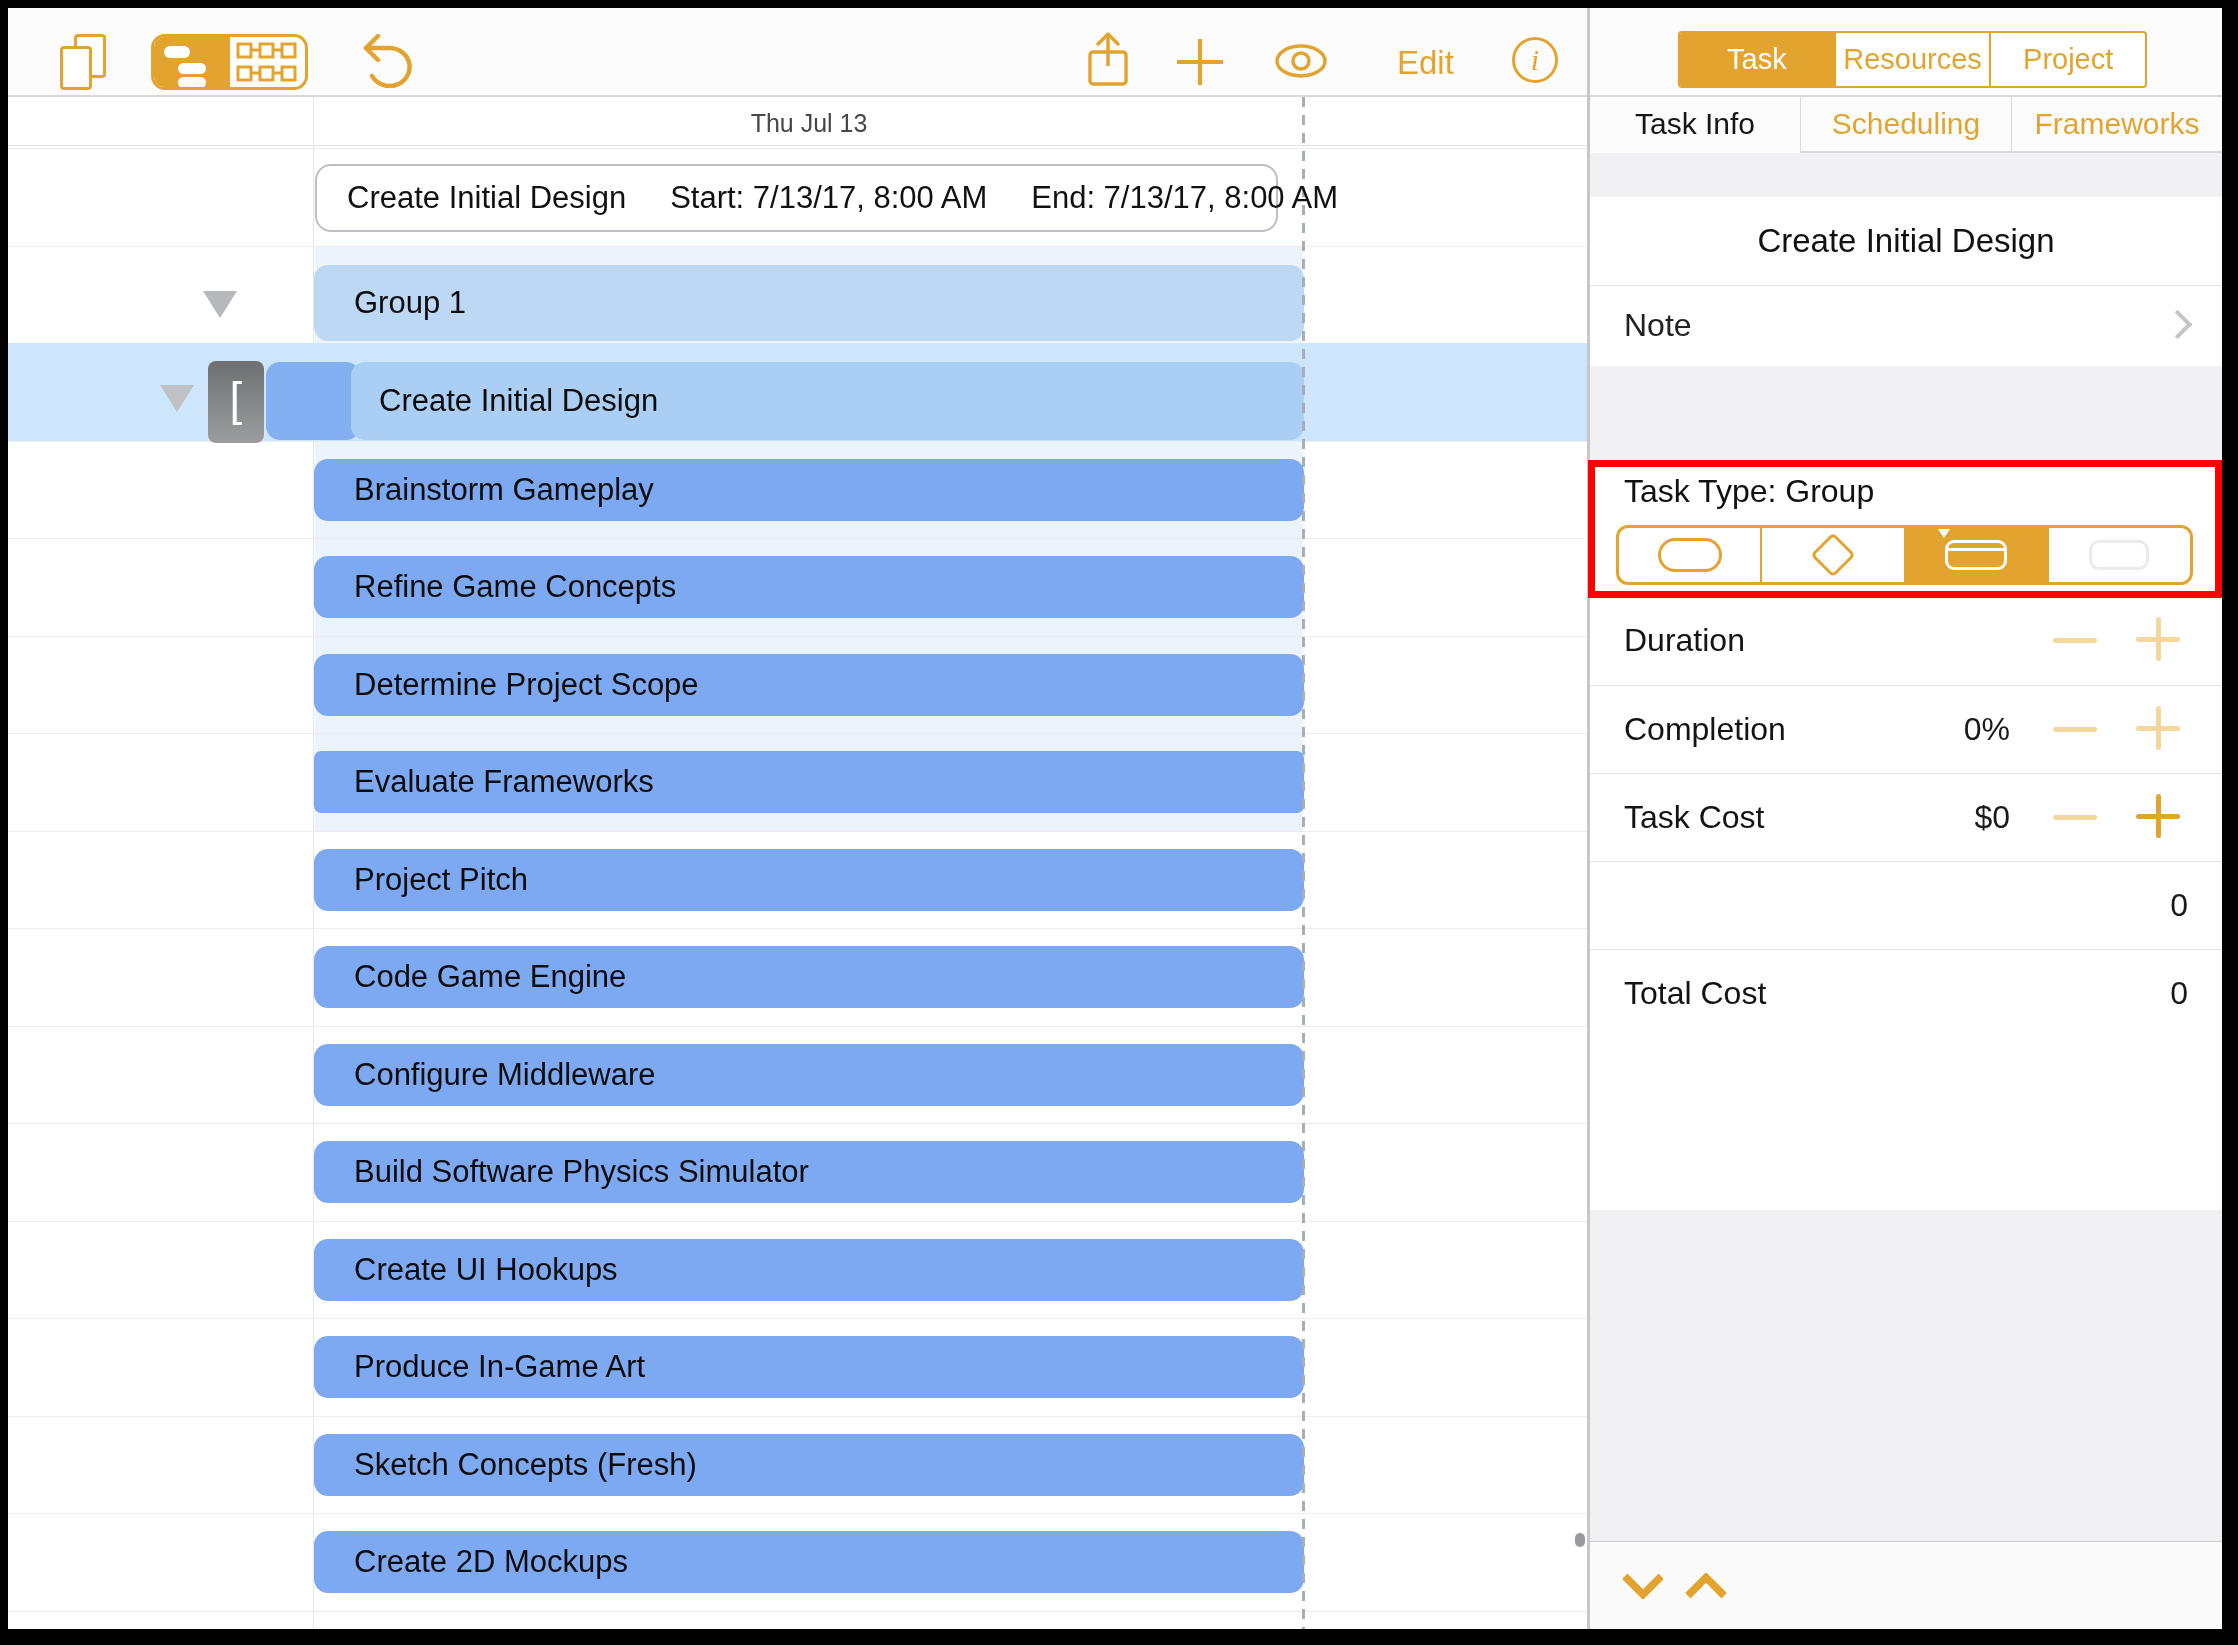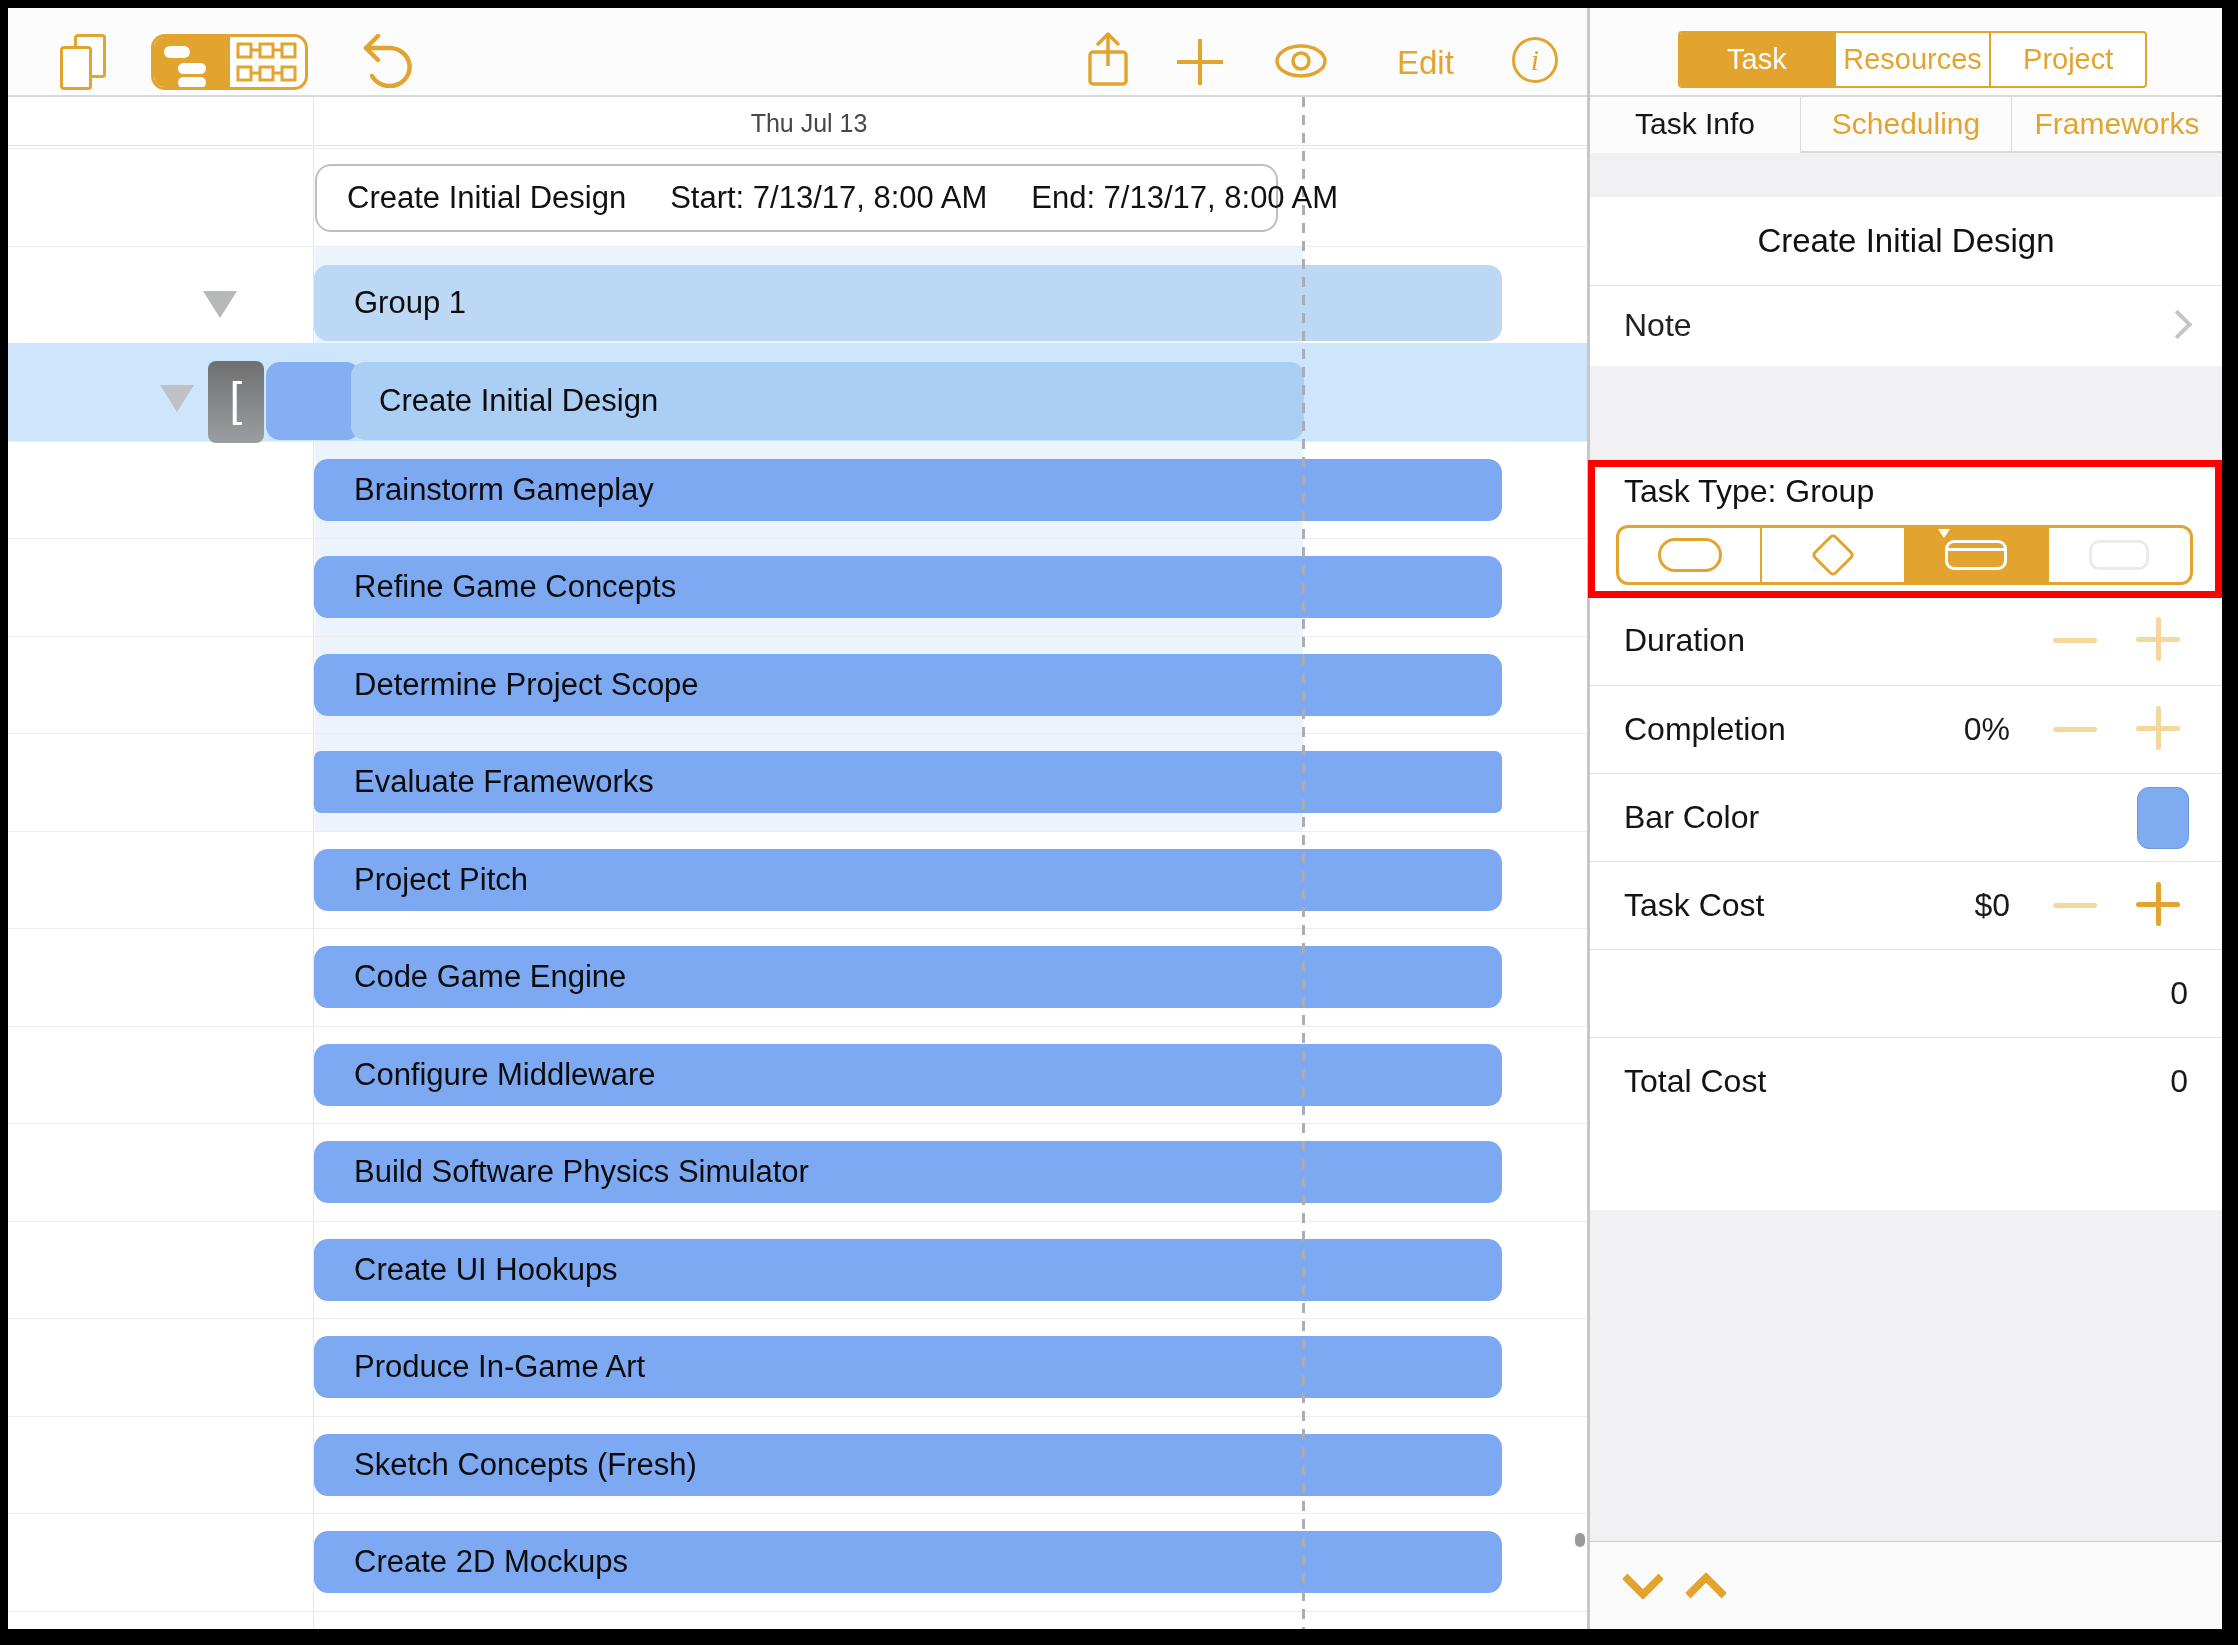--- a/index.html
+++ b/index.html
@@ -45,21 +45,21 @@
   
   .date-header{left:314px;top:97px;width:990px;height:50px;line-height:52px;
                text-align:center;font-size:25px;color:#48484A;z-index:5;}
   .hdr-border{left:8px;top:145px;width:1579px;height:1px;background:#E3E3E5;z-index:4;}
   .range-tint{left:315px;top:246px;width:988px;height:585px;background:var(--range_tint);z-index:1;}
   .col-line{left:313px;top:97px;width:1px;height:1532px;background:#E6E6E8;z-index:2;}
   .row-line{left:8px;width:1579px;height:1px;background:#EDEDEF;z-index:2;}
   .dash-line{left:1302px;top:97px;width:3px;height:1532px;z-index:7;
              background:repeating-linear-gradient(to bottom,#A9AEB6 0 10px,transparent 10px 18px);}
   .row-highlight{left:8px;top:343px;width:1579px;height:98px;background:var(--row_highlight);z-index:3;}
-  .bar{position:absolute;left:314px;width:1188px;border-radius:14px;z-index:4;
+  .bar{position:absolute;left:314px;width:990px;border-radius:14px;z-index:4;
        font-size:31px;color:#0C0C0D;white-space:nowrap;}
   .bar .lbl{display:block;padding-left:40px;}
   .bar.task{height:62px;background:var(--task_bar);}
   .bar.task .lbl{line-height:62px;padding-left:40px;}
   .bar.group{height:76px;background:var(--group_bar);}
   .bar.group .lbl{line-height:76px;}
   .bar.selgroup{left:351px;width:953px;height:78px;background:var(--selected_group_bar);z-index:5;}
   .bar.selgroup .lbl{line-height:78px;padding-left:28px;}
   .bar-fragment{left:266px;top:362px;width:94px;height:78px;border-radius:14px;
                 background:var(--bar_fragment);z-index:4;}
@@ -322,24 +322,20 @@
         <span class="stepper-minus"></span>
         <span class="stepper-plus"></span>
       </div>
       <div class="frow">
         <span class="flabel">Completion</span>
         <span class="fvalue">0%</span>
         <span class="stepper-minus"></span>
         <span class="stepper-plus"></span>
       </div>
       <div class="frow">
-        <span class="flabel">Bar Color</span>
-        <span class="color-swatch"></span>
-      </div>
-      <div class="frow">
         <span class="flabel">Task Cost</span>
         <span class="fvalue">$0</span>
         <span class="stepper-minus"></span>
         <span class="stepper-plus active"></span>
       </div>
       <div class="frow">
         <span class="fvalue wide">0</span>
       </div>
       <div class="frow">
         <span class="flabel">Total Cost</span>

